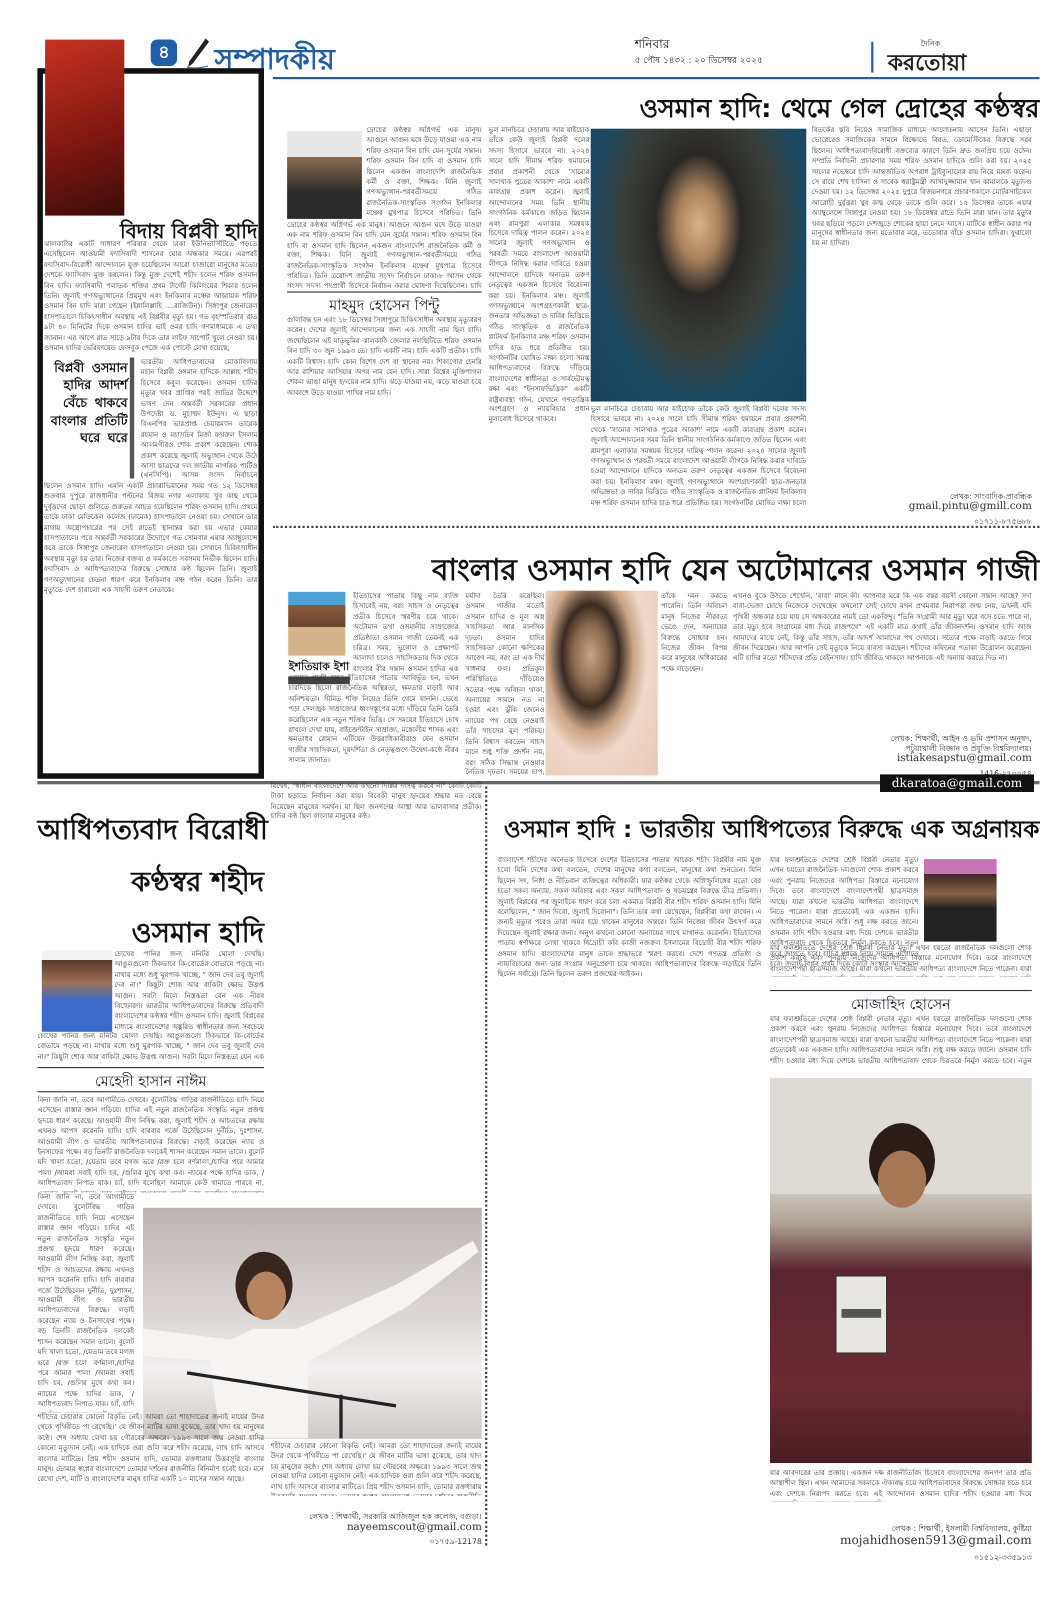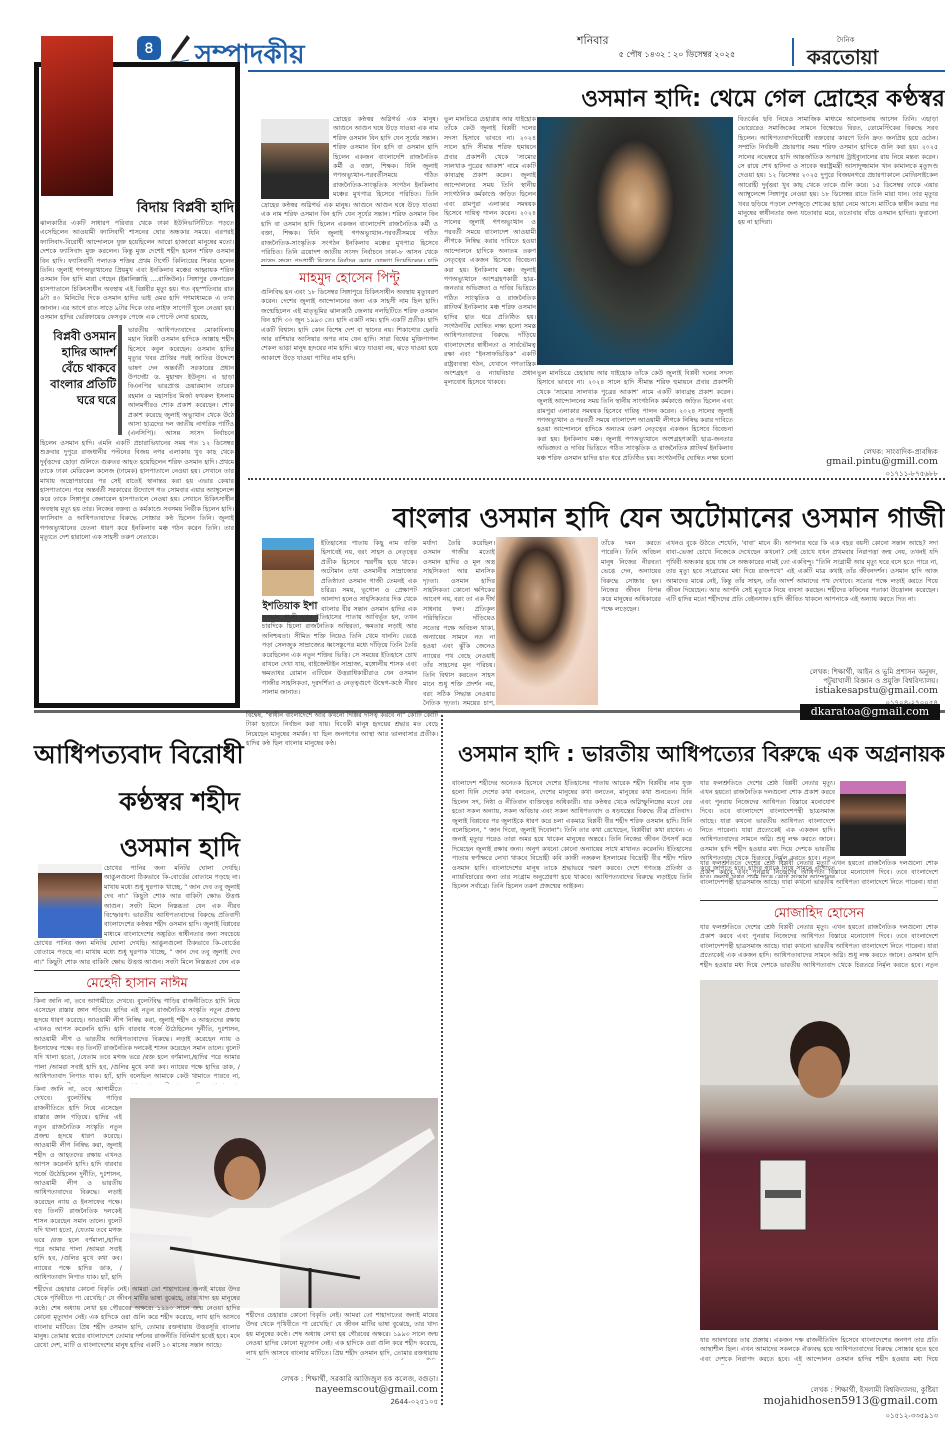--- a/index.html
+++ b/index.html
@@ -1,53 +1,53 @@
 <!DOCTYPE html>
 <html><head>
 <meta charset="utf-8">
 <style>
 *{box-sizing:border-box;margin:0;padding:0}
 body{width:945px;height:1452px;background:#fff;position:relative;overflow:hidden;font-family:"DejaVu Serif",serif;color:#222}
 .abs{position:absolute}
 .txt{font-size:6.3px;line-height:9.4px;color:#333;text-align:justify;overflow:hidden;font-family:"DejaVu Sans",sans-serif}
 .hl{font-family:"DejaVu Sans",sans-serif;font-weight:bold;color:#111;text-align:right;white-space:nowrap}
 .photo{background:#999;overflow:hidden}
-.byline{font-family:"DejaVu Sans",sans-serif;font-size:13px;text-align:center;color:#b91c1c}
+.byline{font-family:"DejaVu Sans",sans-serif;font-size:13px;text-align:center;color:#0f172a}
 .email{font-family:"DejaVu Serif",serif;font-size:9.5px;color:#333;text-align:right}
 .phone{font-size:7px;color:#333;text-align:right;font-family:"DejaVu Sans",sans-serif}
 .credit{font-size:7px;color:#333;text-align:right;font-family:"DejaVu Sans",sans-serif}
 .dotv{border-left:2px dotted #444}
 .doth{border-top:2px dotted #444}
 </style>
 </head>
 <body>
 
 <div class="abs" style="left:137px;top:32px;width:808px;height:38px;">
   <div class="abs" style="left:0;top:4px;width:24px;height:24px;border-radius:6px;background:#1f5ea8;color:#fff;font-size:16px;font-weight:bold;text-align:center;line-height:24px;font-family:'DejaVu Sans',sans-serif">৪</div>
   <div class="abs" style="left:32px;top:2px;width:22px;height:28px;">
     <svg width="22" height="28" viewBox="0 0 22 28">
         <path d="M18 1 L21 4 L6 24 L2 27 L3 22 Z" fill="#222"></path>
         <path d="M1 27 Q10 29 20 26" stroke="#1f5ea8" stroke-width="1" fill="none"></path>
       </svg>
   </div>
   <div class="abs" style="left:58px;top:2px;font-size:26px;font-weight:bold;color:#1f5ea8;font-family:'DejaVu Sans',sans-serif">সম্পাদকীয়</div>
   <div class="abs" style="left:440px;top:0px;width:200px;text-align:left;font-size:11px;font-family:Liberation Serif, serif">শনিবার</div>
-  <div class="abs" style="left:440px;top:16px;width:200px;text-align:center;font-size:8px;font-family:'DejaVu Sans',sans-serif">৫ পৌষ ১৪৩২ : ২০ ডিসেম্বর ২০২৫</div>
+  <div class="abs" style="left:440px;top:16px;width:200px;text-align:left;font-size:8px;font-family:'DejaVu Sans',sans-serif">৫ পৌষ ১৪৩২ : ২০ ডিসেম্বর ২০২৫</div>
   <div class="abs" style="left:655px;top:6px;width:2px;height:28px;background:#1f5ea8"></div>
   <div class="abs" style="left:700px;top:2px;font-size:7px;color:#333;font-family:'DejaVu Sans',sans-serif">দৈনিক</div>
   <div class="abs" style="left:670px;top:10px;font-size:20px;font-weight:bold;color:#222;font-family:'DejaVu Sans',sans-serif">করতোয়া</div>
 </div>
 <div class="abs" style="left:248px;top:70px;width:697px;height:2px;background:#1f5ea8"></div>
 
 <div class="abs" style="left:34px;top:62px;width:206px;height:646px;border:5px solid #111;"></div>
 <div class="abs photo" style="left:41px;top:36px;width:72px;height:160px;background:linear-gradient(160deg,#c8321f,#7a1610 60%,#3a0c08);"></div>
-<div class="abs hl" style="left:40px;top:196px;width:194px;font-size:14px">বিদায় বিপ্লবী হাদি</div>
+<div class="abs hl" style="left:40px;top:196px;width:194px;font-size:18px">বিদায় বিপ্লবী হাদি</div>
 <div class="abs txt" style="left:40px;top:218px;width:194px;height:102px">ঝালকাঠির একটি সাধারণ পরিবার থেকে ঢাকা ইউনিভার্সিটিতে পড়তে এসেছিলেন আওয়ামী ফ্যাসিবাদী শাসনের ঘোর অন্ধকার সময়ে। এরপরই ফ্যাসিবাদ-বিরোধী আন্দোলনে যুক্ত হয়েছিলেন আরো হাজারো মানুষের মতো। দেশকে ফ্যাসিবাদ মুক্ত করলেন। কিন্তু মুক্ত দেশেই শহীদ হলেন শরিফ ওসমান বিন হাদি। ফ্যাসিবাদী পলাতক শক্তির প্রথম টার্গেট কিলিংয়ের শিকার হলেন তিনি। জুলাই গণঅভ্যুত্থানের প্রিয়মুখ এবং ইনকিলাব মঞ্চের আহ্বায়ক শরিফ ওসমান বিন হাদি মারা গেছেন (ইন্নালিল্লাহি ....রাজিউন)। সিঙ্গাপুর জেনারেল হাসপাতালে চিকিৎসাধীন অবস্থায় এই বিপ্লবীর মৃত্যু হয়। গত বৃহস্পতিবার রাত ৯টা ৪০ মিনিটের দিকে ওসমান হাদির ভাই ওমর হাদি গণমাধ্যমকে এ তথ্য জানান। এর আগে রাত সাড়ে ৯টার দিকে তার লাইফ সাপোর্ট খুলে নেওয়া হয়। ওসমান হাদির ভেরিফায়েড ফেসবুক পেজে এক পোস্টে লেখা হয়েছে,</div>
 <div class="abs" style="left:40px;top:325px;width:82px;height:110px;border-right:4px solid #555"></div>
-<div class="abs" style="left:42px;top:328px;width:74px;font-size:11.5px;line-height:16px;font-weight:bold;text-align:right;font-family:Liberation Serif, serif;color:#111">বিপ্লবী ওসমান হাদির আদর্শ বেঁচে থাকবে বাংলার প্রতিটি ঘরে ঘরে</div>
+<div class="abs" style="left:42px;top:328px;width:74px;font-size:11.5px;line-height:16px;font-weight:bold;text-align:right;font-family:Liberation Mono, monospace;color:#111">বিপ্লবী ওসমান হাদির আদর্শ বেঁচে থাকবে বাংলার প্রতিটি ঘরে ঘরে</div>
 <div class="abs txt" style="left:128px;top:325px;width:106px;height:112px">ভারতীয় আধিপত্যবাদের মোকাবিলায় মহান বিপ্লবী ওসমান হাদিকে আল্লাহ শহীদ হিসেবে কবুল করেছেন। ওসমান হাদির মৃত্যুর খবর প্রাপ্তির পরই জাতির উদ্দেশে ভাষণ দেন অন্তর্বর্তী সরকারের প্রধান উপদেষ্টা ড. মুহাম্মদ ইউনূস। এ ছাড়া বিএনপির ভারপ্রাপ্ত চেয়ারম্যান তারেক রহমান ও মহাসচিব মির্জা ফখরুল ইসলাম আলমগীরও শোক প্রকাশ করেছেন। শোক প্রকাশ করেছে জুলাই অভ্যুত্থান থেকে উঠে আসা ছাত্রদের দল জাতীয় নাগরিক পার্টিও (এনসিপি)। আসন্ন সংসদ নির্বাচনে ঢাকা-৮আসনে সম্ভাব্য স্বতন্ত্র প্রার্থী</div>
 <div class="abs txt" style="left:40px;top:438px;width:194px;height:264px">ছিলেন ওসমান হাদি। এমনি একটি প্রচারাভিযানের সময় গত ১২ ডিসেম্বর শুক্রবার দুপুরে রাজধানীর পল্টনের বিজয় নগর এলাকায় খুব কাছ থেকে দুর্বৃত্তদের ছোড়া গুলিতে গুরুতর আহত হয়েছিলেন শরিফ ওসমান হাদি। প্রথমে তাকে ঢাকা মেডিকেল কলেজ (ঢামেক) হাসপাতালে নেওয়া হয়। সেখানে তার মাথায় অস্ত্রোপচারের পর সেই রাতেই স্থানান্তর করা হয় এভার কেয়ার হাসপাতালে। পরে অন্তর্বর্তী সরকারের উদ্যোগে গত সোমবার এয়ার অ্যাম্বুলেন্সে করে তাকে সিঙ্গাপুর জেনারেল হাসপাতালে নেওয়া হয়। সেখানে চিকিৎসাধীন অবস্থায় মৃত্যু হয় তার। নিজের বক্তব্য ও কর্মকাণ্ডে সবসময় নির্ভীক ছিলেন হাদি। ফ্যাসিবাদ ও আধিপত্যবাদের বিরুদ্ধে সোচ্চার কণ্ঠ ছিলেন তিনি। জুলাই গণঅভ্যুত্থানের চেতনা ধারণ করে ইনকিলাব মঞ্চ গঠন করেন তিনি। তার মৃত্যুতে দেশ হারালো এক সাহসী তরুণ নেতাকে।</div>
 
 <div class="abs hl" style="left:248px;top:80px;width:697px;font-size:23px">ওসমান হাদি: থেমে গেল দ্রোহের কণ্ঠস্বর</div>
 <div class="abs photo" style="left:261px;top:119px;width:68px;height:80px;background:linear-gradient(180deg,#e8e8e8 0,#e8e8e8 30%,#8a6a50 30%,#2a2a2a 70%,#2a2a2a)"></div>
 <div class="abs txt" style="left:333px;top:114px;width:105px;height:86px">দ্রোহের কণ্ঠস্বর অগ্নিগর্ভ এক মানুষ। আগুনে আগুন ঘষে উড়ে যাওয়া এক নাম শরিফ ওসমান বিন হাদি যেন সূর্যের সন্তান। শরিফ ওসমান বিন হাদি বা ওসমান হাদি ছিলেন একজন বাংলাদেশি রাজনৈতিক কর্মী ও বক্তা, শিক্ষক। যিনি জুলাই গণঅভ্যুত্থান-পরবর্তীসময়ে গঠিত রাজনৈতিক-সাংস্কৃতিক সংগঠন ইনকিলাব মঞ্চের মুখপাত্র হিসেবে পরিচিত। তিনি ত্রয়োদশ জাতীয় সংসদ নির্বাচনে ঢাকা-৮ আসন থেকে সংসদ সদস্য পদপ্রার্থী হিসেবে নির্বাচন করার ঘোষণা দিয়েছিলেন। হাদি জুলাই শহিদদের অধিকার রক্ষা ও আওয়ামী লীগ নিষেধাজ্ঞা আন্দোলন এবং ভারতীয় আধিপত্যবাদবিরোধী সক্রিয় রাজনীতির জন্য আলোচনায় আসেন। ২০২৫ সালের ১২ ডিসেম্বর তিনি জুমার নামাজের পর ঢাকার বিজয়নগরের বক্স কালভার্ট এলাকায়</div>
 <div class="abs txt" style="left:261px;top:200px;width:177px;height:62px">দ্রোহের কণ্ঠস্বর অগ্নিগর্ভ এক মানুষ। আগুনে আগুন ঘষে উড়ে যাওয়া এক নাম শরিফ ওসমান বিন হাদি যেন সূর্যের সন্তান। শরিফ ওসমান বিন হাদি বা ওসমান হাদি ছিলেন একজন বাংলাদেশি রাজনৈতিক কর্মী ও বক্তা, শিক্ষক। যিনি জুলাই গণঅভ্যুত্থান-পরবর্তীসময়ে গঠিত রাজনৈতিক-সাংস্কৃতিক সংগঠন ইনকিলাব মঞ্চের মুখপাত্র হিসেবে পরিচিত। তিনি ত্রয়োদশ জাতীয় সংসদ নির্বাচনে ঢাকা-৮ আসন থেকে সংসদ সদস্য পদপ্রার্থী হিসেবে নির্বাচন করার ঘোষণা দিয়েছিলেন। হাদি জুলাই শহিদদের অধিকার রক্ষা ও আওয়ামী লীগ নিষেধাজ্ঞা আন্দোলন এবং ভারতীয় আধিপত্যবাদবিরোধী সক্রিয় রাজনীতির জন্য আলোচনায় আসেন। ২০২৫ সালের ১২ ডিসেম্বর তিনি জুমার নামাজের পর ঢাকার বিজয়নগরের বক্স কালভার্ট এলাকায়</div>
 <div class="abs" style="left:261px;top:265px;width:177px;height:1px;background:#333"></div>
 <div class="abs byline" style="left:261px;top:268px;width:177px">মাহমুদ হোসেন পিন্টু</div>
 <div class="abs txt" style="left:261px;top:287px;width:177px;height:170px">গুলিবিদ্ধ হন এবং ১৮ ডিসেম্বর সিঙ্গাপুরে চিকিৎসাধীন অবস্থায় মৃত্যুবরণ করেন। দেশের জুলাই আন্দোলনের জন্য এক সাহসী নাম ছিল হাদি। জন্মেছিলেন এই মাতৃভূমির ঝালকাঠি জেলার নলছিটিতে শরিফ ওসমান বিন হাদি ৩০ জুন ১৯৯৩ তে। হাদি একটি নাম। হাদি একটি প্রতীক। হাদি একটি বিশ্বাস। হাদি কোন বিশেষ দেশ বা স্থানের নয়। শিকাগোর হেনরি আর রাশিয়ার আসিয়ার অপর নাম যেন হাদি। সারা বিশ্বের মুক্তিপাগল শেকল ভাঙা মানুষ হৃদয়ের নাম হাদি। ঝড়ে যাওয়া নয়, ঝড়ে যাওয়া হয়ে আকাশে উড়ে যাওয়া পাখির নাম হাদি।</div>
@@ -65,21 +65,21 @@
 <div class="abs" style="left:262px;top:598px;width:56px;font-size:10px;font-weight:bold;text-align:center;font-family:'DejaVu Sans',sans-serif;border-bottom:7px solid #404040">ইশতিয়াক ইশা</div>
 <div class="abs txt" style="left:321px;top:538px;width:96px;height:74px">ইতিহাসের পাতায় কিছু নাম ব্যক্তি হিসাবেই নয়, বরং সাহস ও নেতৃত্বের প্রতীক হিসেবে স্মরণীয় হয়ে থাকে। অটোমান তথা ওসমানীয় সাম্রাজ্যের প্রতিষ্ঠাতা ওসমান গাজী তেমনই এক চরিত্র। সময়, ভূগোল ও প্রেক্ষাপট আলাদা হলেও সাহসিকতার দিক থেকে বাংলার বীর সন্তান ওসমান হাদির এক আশ্চর্য মিল খুঁজে পাওয়া যায়।</div>
 <div class="abs txt" style="left:262px;top:612px;width:155px;height:95px">ওসমান গাজী যখন ইতিহাসের পাতায় আবির্ভূত হন, তখন চারদিকে ছিলো রাজনৈতিক অস্থিরতা, ক্ষমতার লড়াই আর অনিশ্চয়তা। সীমিত শক্তি নিয়েও তিনি থেমে যাননি। ভেঙে পড়া সেলজুক সাম্রাজ্যের ধ্বংসস্তূপের মধ্যে দাঁড়িয়ে তিনি তৈরি করেছিলেন এক নতুন শক্তির ভিত্তি। সে সময়ের ইতিহাসে চোখ রাখলে দেখা যায়, বাইজেন্টাইন সাম্রাজ্য, মঙ্গোলীয় শাসক এবং ক্ষমতাধর রোমান এটিয়েন উত্তরাধিকারীরাও যেন ওসমান গাজীর সাহসিকতা, দূরদর্শিতা ও নেতৃত্বগুণে উদ্বেগ-কণ্ঠে নীরব সালাম জানাত।</div>
 <div class="abs txt" style="left:423px;top:538px;width:72px;height:168px">মর্যাদা তৈরি করেছিল। ওসমান গাজীর মতোই ওসমান হাদির ও মূল অস্ত্র সাহসিকতা আর মানসিক দৃঢ়তা। ওসমান হাদির সাহসিকতা কোনো ক্ষণিকের আবেগ নয়, বরং তা এক দীর্ঘ সাধনার ফল। প্রতিকূল পরিস্থিতিতে দাঁড়িয়েও সত্যের পক্ষে অবিচল থাকা, অন্যায়ের সামনে নত না হওয়া এবং ঝুঁকি জেনেও ন্যায়ের পথ বেছে নেওয়াই তাঁর সাহসের মূল পরিচয়। তিনি বিশ্বাস করতেন সাহস মানে শুধু শক্তি প্রদর্শন নয়, বরং সঠিক সিদ্ধান্ত নেওয়ার নৈতিক দৃঢ়তা। সময়ের চাপ, ভয় কিংবা ক্ষমতার ছায়া কোনো কিছুই তাঁকে দমাতে পারেনি।</div>
 <div class="abs photo" style="left:496px;top:537px;width:102px;height:168px;background:radial-gradient(ellipse at 40% 35%,#caa283 0,#8a6a4e 18%,#3a2a22 30%,#c9a384 45%,#f0d8c8 60%,#e9c7b3);"></div>
 <div class="abs txt" style="left:601px;top:538px;width:60px;height:168px">তাঁকে দমন করতে পারেনি। তিনি অবিচল মানুষ নিজের নীরবতা ভেঙে দেন, অন্যায়ের বিরুদ্ধে সোচ্চার হন। নিজের জীবন বিপন্ন করে মানুষের অধিকারের পক্ষে লড়েছেন।</div>
 <div class="abs txt" style="left:666px;top:538px;width:272px;height:120px">এখনও বুকে উঠতে শেখেনি, 'বাবা' মানে কী। আপনার ঘরে কি এক বছর বয়সী কোনো সন্তান আছে? সদা বাবা-ভেজা চোখে নিজেকে দেখেছেন কখনো? সেই চোখে যখন প্রথমবার নিরাপত্তা জন্ম নেয়, তখনই যদি পৃথিবী অন্ধকার হয়ে যায় সে অন্ধকারের নামই তো একবিন্দু। "তিনি সংগ্রামী আর মৃত্যু ঘরে বসে হতে পারে না, তার মৃত্যু হবে সংগ্রামের মধ্য দিয়ে রাজপথে" এই একটি মাত্র কথাই তাঁর জীবনদর্শন। ওসমান হাদি আজ আমাদের মাঝে নেই, কিন্তু তাঁর সাহস, তাঁর আদর্শ আমাদের পথ দেখাবে। সত্যের পক্ষে লড়াই করতে গিয়ে জীবন দিয়েছেন। আর আপনি সেই মৃত্যুকে নিয়ে ব্যবসা করছেন। শহীদের কফিনের পতাকা উত্তোলন করেছেন। এটি হাদির মতো শহীদদের প্রতি বেইনসাফ। হাদি জীবিত থাকলে আপনাকে এই অন্যায় করতে দিত না।</div>
 <div class="abs credit" style="left:666px;top:666px;width:272px">লেখক: শিক্ষার্থী, আইন ও ভূমি প্রশাসন অনুষদ,</div>
 <div class="abs credit" style="left:666px;top:675px;width:272px">পটুয়াখালী বিজ্ঞান ও প্রযুক্তি বিশ্ববিদ্যালয়।</div>
 <div class="abs email" style="left:666px;top:684px;width:272px">istiakesapstu@gmail.com</div>
-<div class="abs phone" style="left:666px;top:697px;width:272px">০১৭০৪-২৭০০৫৪</div>
+<div class="abs phone" style="left:666px;top:697px;width:272px">1416-২৭০০৫৪</div>
 
 <div class="abs" style="left:34px;top:710px;width:911px;height:3px;background:#666"></div>
 <div class="abs" style="left:800px;top:704px;width:140px;height:16px;background:#111;color:#fff;font-size:11px;line-height:16px;text-align:center;font-family:'DejaVu Serif',serif">dkaratoa@gmail.com</div>
 
 <div class="abs hl" style="left:34px;top:735px;width:206px;font-size:25px">আধিপত্যবাদ বিরোধী</div>
 <div class="abs hl" style="left:34px;top:782px;width:206px;font-size:25px">কণ্ঠস্বর শহীদ</div>
 <div class="abs hl" style="left:34px;top:828px;width:206px;font-size:25px">ওসমান হাদি</div>
 <div class="abs photo" style="left:38px;top:864px;width:64px;height:74px;background:linear-gradient(180deg,#f2f2f2 0,#f2f2f2 12%,#5a3a2a 12%,#9b7058 40%,#3a6bc8 62%,#3a6bc8)"></div>
 <div class="abs txt" style="left:104px;top:863px;width:136px;height:74px">চোখের পানির জন্য মনিটর ঘোলা দেখছি। আঙুলগুলো ঠিকভাবে কি-বোর্ডের বোতামে পড়ছে না। মাথায় মধ্যে শুধু ঘুরপাক খাচ্ছে, " জান দেব তবু জুলাই দেব না।" কিছুটা শোক আর বাকিটা ক্ষোভ উত্তপ্ত আগুন। সবটা মিলে নিস্তব্ধতা যেন এক নীরব বিস্ফোরণ। ভারতীয় আধিপত্যবাদের বিরুদ্ধে প্রতিবাদী বাংলাদেশের কণ্ঠস্বর শহীদ ওসমান হাদি। জুলাই বিপ্লবের মাধ্যমে বাংলাদেশের অঙ্কুরিত স্বাধীনতার জন্য সবচেয়ে বড় হুমকি হাদির চলে যাওয়া। আমার মনে হয় হাদির জীবনে একটি ভুল ছিল সে বিএনপি, জামায়াত ও এনসিপিকে ভারতের পাহারা করতে দিতে চায়নি।</div>
 <div class="abs txt" style="left:34px;top:938px;width:206px;height:28px">চোখের পানির জন্য মনিটর ঘোলা দেখছি। আঙুলগুলো ঠিকভাবে কি-বোর্ডের বোতামে পড়ছে না। মাথায় মধ্যে শুধু ঘুরপাক খাচ্ছে, " জান দেব তবু জুলাই দেব না।" কিছুটা শোক আর বাকিটা ক্ষোভ উত্তপ্ত আগুন। সবটা মিলে নিস্তব্ধতা যেন এক নীরব বিস্ফোরণ। ভারতীয় আধিপত্যবাদের বিরুদ্ধে প্রতিবাদী বাংলাদেশের কণ্ঠস্বর শহীদ ওসমান হাদি। জুলাই বিপ্লবের মাধ্যমে বাংলাদেশের অঙ্কুরিত স্বাধীনতার জন্য সবচেয়ে বড় হুমকি হাদির চলে যাওয়া। আমার মনে হয় হাদির জীবনে একটি ভুল ছিল সে বিএনপি, জামায়াত ও এনসিপিকে ভারতের পাহারা করতে দিতে চায়নি।</div>
@@ -96,21 +96,21 @@
     <path d="M60 130 L100 110 L140 110 L230 70 L300 30 L305 40 L240 90 L150 140 L150 210 L70 210 Z" fill="#f6f4f2"></path>
     <path d="M0 110 L80 120 L80 140 L0 135 Z" fill="#f6f4f2"></path>
     <line x1="40" y1="150" x2="230" y2="180" stroke="#222" stroke-width="3"></line>
     <line x1="180" y1="170" x2="180" y2="210" stroke="#222" stroke-width="3"></line>
   </svg>
 </div>
 <div class="abs txt" style="left:246px;top:1310px;width:192px;height:50px">শহীদের চেহারার কোনো বিকৃতি নেই। আমরা তো শাহাদাতের জন্যই মায়ের উদর থেকে পৃথিবীতে পা রেখেছি।' যে জীবন মাটির ভাষা বুঝেছে, তার খাদ্য হয় মানুষের কণ্ঠে। শেষ অধ্যায় লেখা হয় গৌরবের অক্ষরে। ১৯৯৩ সালে জন্ম নেওয়া হাদির কোনো মৃত্যুদান নেই। এক হাদিকে ওরা গুলি করে শহীদ করেছে, লাখ হাদি আসবে বাংলার মাটিতে। প্রিয় শহীদ ওসমান হাদি, তোমার রক্তধারায় উত্তরসূরি বাংলার মানুষ। তোমার স্বপ্নের বাংলাদেশে তোমার দর্শনের রাজনীতি বিনির্মাণ হবেই হবে। মনে রেখো দেশ, মাটি ও বাংলাদেশের মানুষ হাদির একটি ১০ মাসের সন্তান আছে।</div>
 <div class="abs txt" style="left:34px;top:1284px;width:206px;height:96px">শহীদের চেহারার কোনো বিকৃতি নেই। আমরা তো শাহাদাতের জন্যই মায়ের উদর থেকে পৃথিবীতে পা রেখেছি।' যে জীবন মাটির ভাষা বুঝেছে, তার খাদ্য হয় মানুষের কণ্ঠে। শেষ অধ্যায় লেখা হয় গৌরবের অক্ষরে। ১৯৯৩ সালে জন্ম নেওয়া হাদির কোনো মৃত্যুদান নেই। এক হাদিকে ওরা গুলি করে শহীদ করেছে, লাখ হাদি আসবে বাংলার মাটিতে। প্রিয় শহীদ ওসমান হাদি, তোমার রক্তধারায় উত্তরসূরি বাংলার মানুষ। তোমার স্বপ্নের বাংলাদেশে তোমার দর্শনের রাজনীতি বিনির্মাণ হবেই হবে। মনে রেখো দেশ, মাটি ও বাংলাদেশের মানুষ হাদির একটি ১০ মাসের সন্তান আছে।</div>
 <div class="abs credit" style="left:246px;top:1373px;width:192px">লেখক : শিক্ষার্থী, সরকারি আজিজুল হক কলেজ, বগুড়া।</div>
 <div class="abs email" style="left:246px;top:1383px;width:192px">nayeemscout@gmail.com</div>
-<div class="abs phone" style="left:246px;top:1396px;width:192px">2644-০২৫১০৫</div>
+<div class="abs phone" style="left:246px;top:1396px;width:192px">০১৭৫৯-12178</div>
 
 <div class="abs dotv" style="left:441px;top:715px;height:690px"></div>
 
 <div class="abs hl" style="left:448px;top:738px;width:497px;font-size:21px">ওসমান হাদি : ভারতীয় আধিপত্যের বিরুদ্ধে এক অগ্রনায়ক</div>
 <div class="abs txt" style="left:452px;top:778px;width:240px;height:625px">বাংলাদেশ শহীদের অনেতক হিসেবে দেশের ইতিহাসের পাতায় আরেক শহীদ বিপ্লবীর নাম যুক্ত হলো যিনি দেশের কথা বলতেন, দেশের মানুষের কথা বলতেন, মানুষের কথা শুনতেন। যিনি ছিলেন সৎ, নিষ্ঠা ও নীতিবান ব্যক্তিত্বের অধিকারী। যার কণ্ঠস্বর থেকে অগ্নিস্ফুলিঙ্গের মতো বের হতো সকল অন্যায়, সকল অবিচার এবং সকল আধিপত্যবাদ ও ষড়যন্ত্রের বিরুদ্ধে তীব্র প্রতিবাদ। জুলাই বিপ্লবের পর জুলাইকে ধারণ করে চলা একমাত্র বিপ্লবী বীর শহীদ শরিফ ওসমান হাদি। যিনি বলেছিলেন, " জান দিবো, জুলাই দিবোনা"। তিনি তার কথা রেখেছেন, বিপ্লবীরা কথা রাখেন। এ জন্যই মৃত্যুর পরেও তারা অমর হয়ে থাকেন মানুষের অন্তরে। তিনি নিজের জীবন উৎসর্গ করে দিয়েছেন জুলাই রক্ষার জন্য। অনুগ কখনো কোনো অন্যায়ের সাথে মাথানত করেননি। ইতিহাসের পাতায় স্বর্ণাক্ষরে লেখা থাকবে বিদ্রোহী কবি কাজী নজরুল ইসলামের বিদ্রোহী বীর শহীদ শরিফ ওসমান হাদি। বাংলাদেশের মানুষ তাকে শ্রদ্ধাভরে স্মরণ করবে। দেশে গণতন্ত্র প্রতিষ্ঠা ও ন্যায়বিচারের জন্য তার সংগ্রাম অনুপ্রেরণা হয়ে থাকবে। আধিপত্যবাদের বিরুদ্ধে লড়াইয়ে তিনি ছিলেন সর্বাগ্রে। তিনি ছিলেন তরুণ প্রজন্মের আইকন।</div>
 <div class="abs txt" style="left:700px;top:778px;width:135px;height:100px">যার ফলশ্রুতিতে দেশের শ্রেষ্ঠ বিপ্লবী নেতার মৃত্যু। এখন হয়তো রাজনৈতিক দলগুলো শোক প্রকাশ করবে এবং পুনরায় নিজেদের আধিপত্য বিস্তারে মনোযোগ দিবে। তবে বাংলাদেশে বাংলাদেশপন্থী ছাত্রসমাজ আছে। যারা কখনো ভারতীয় আধিপত্য বাংলাদেশে নিতে পারেনা। যারা প্রত্যেকেই এক একজন হাদি। আধিপত্যবাদের সামনে অগ্নি। শুধু লক্ষ করতে জানে। ওসমান হাদি শহীদ হওয়ার মধ্য দিয়ে দেশকে ভারতীয় আধিপত্যবাদ থেকে চিরতরে নির্মূল করতে হবে। নতুন করে জাগতে হবে। হাদির স্বপ্নকে নিয়ে সামনে এগোতে হবে। জুলাই বিপ্লব প্রথম দিকে কোটা সংস্কার আন্দোলন হলেও পরবর্তীতে আবু সাঈদকে শহীদ করার মধ্য দিয়ে ফ্যাসিস্ট সরকার পতনের এক দফা আন্দোলন শুরু হয়। তারই লক্ষ্যে দেশ থেকে আওয়ামী ফ্যাসিস্ট সরকার পালাতে বাধ্য হয় এবং দেশে নতুন করে অন্তর্বর্তীকালীন সরকার গঠন করা হয়। কিন্তু জুলাইয়ের পরে আমরা দেখেছি ফ্যাসিস্ট হাসিনা সরকার বিদায় নিয়ে গেলেও তাদের ষড়যন্ত্র, ভারতের আধিপত্য চলমান রয়েছে। ওরা থামেনি। আমাদের রাজনীতি, সমাজনীতি, শিক্ষাপ্রতিষ্ঠান সবখানে ভারতীয় আধিপত্য গ্রাস করে আছে। এখন আমাদের আন্দোলন দেশ থেকে ভারতীয় আধিপত্যবাদকে ধ্বংসে করে দেওয়া। এই আধিপত্যবাদের বিরুদ্ধে এক অগ্নিকণ্ঠ তুলেছিল ওসমান হাদি।</div>
 <div class="abs photo" style="left:840px;top:781px;width:66px;height:75px;background:linear-gradient(180deg,#c873b5 0,#c873b5 18%,#3a2a22 18%,#8a6048 42%,#222 60%,#222)"></div>
 <div class="abs txt" style="left:700px;top:858px;width:238px;height:30px">যার ফলশ্রুতিতে দেশের শ্রেষ্ঠ বিপ্লবী নেতার মৃত্যু। এখন হয়তো রাজনৈতিক দলগুলো শোক প্রকাশ করবে এবং পুনরায় নিজেদের আধিপত্য বিস্তারে মনোযোগ দিবে। তবে বাংলাদেশে বাংলাদেশপন্থী ছাত্রসমাজ আছে। যারা কখনো ভারতীয় আধিপত্য বাংলাদেশে নিতে পারেনা। যারা প্রত্যেকেই এক একজন হাদি। আধিপত্যবাদের সামনে অগ্নি। শুধু লক্ষ করতে জানে। ওসমান হাদি শহীদ হওয়ার মধ্য দিয়ে দেশকে ভারতীয় আধিপত্যবাদ থেকে চিরতরে নির্মূল করতে হবে। নতুন করে জাগতে হবে। হাদির স্বপ্নকে নিয়ে সামনে এগোতে হবে। জুলাই বিপ্লব প্রথম দিকে কোটা সংস্কার আন্দোলন হলেও পরবর্তীতে আবু সাঈদকে শহীদ করার মধ্য দিয়ে ফ্যাসিস্ট সরকার পতনের এক দফা আন্দোলন শুরু হয়। তারই লক্ষ্যে দেশ থেকে আওয়ামী ফ্যাসিস্ট সরকার পালাতে বাধ্য হয় এবং দেশে নতুন করে অন্তর্বর্তীকালীন সরকার গঠন করা হয়। কিন্তু জুলাইয়ের পরে আমরা দেখেছি ফ্যাসিস্ট হাসিনা সরকার বিদায় নিয়ে গেলেও তাদের ষড়যন্ত্র, ভারতের আধিপত্য চলমান রয়েছে। ওরা থামেনি। আমাদের রাজনীতি, সমাজনীতি, শিক্ষাপ্রতিষ্ঠান সবখানে ভারতীয় আধিপত্য গ্রাস করে আছে। এখন আমাদের আন্দোলন দেশ থেকে ভারতীয় আধিপত্যবাদকে ধ্বংসে করে দেওয়া। এই আধিপত্যবাদের বিরুদ্ধে এক অগ্নিকণ্ঠ তুলেছিল ওসমান হাদি।</div>
 <div class="abs" style="left:700px;top:900px;width:238px;height:1px;background:#333"></div>
 <div class="abs byline" style="left:700px;top:903px;width:238px">মোজাহিদ হোসেন</div>

